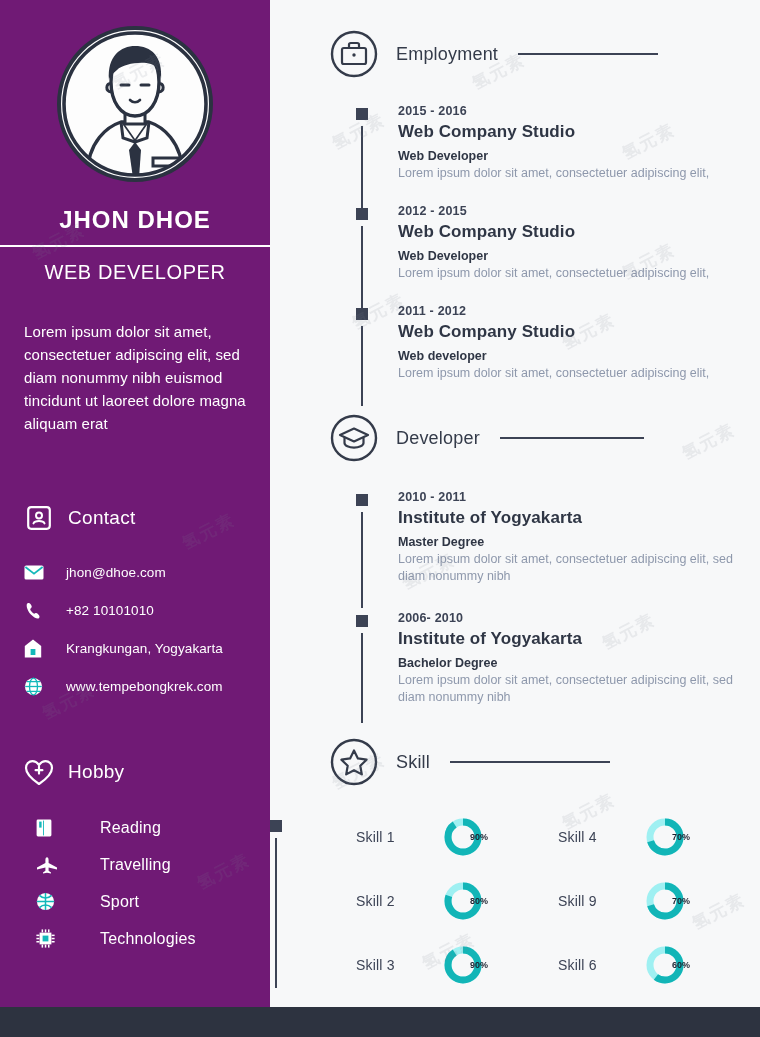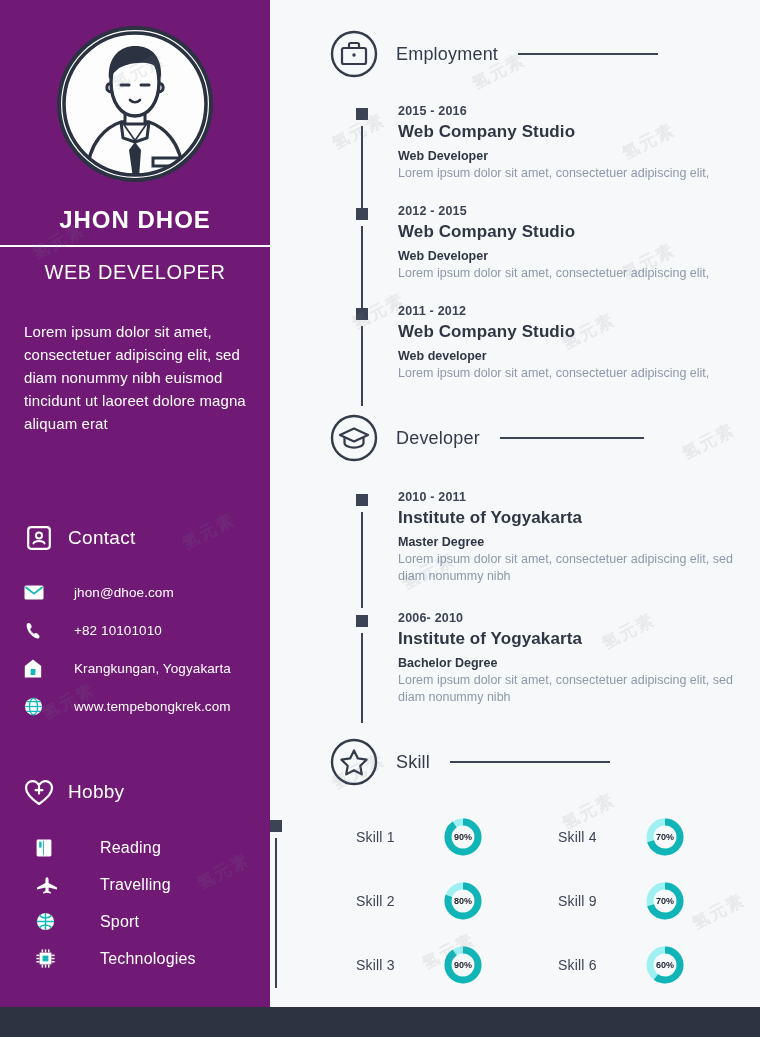--- a/index.html
+++ b/index.html
@@ -37,21 +37,21 @@
   .side-head { display:flex; align-items:center; gap:14px; }
   .side-head .sh-icon { width:30px; height:30px; display:flex; align-items:center; justify-content:center; flex:0 0 30px; }
   .side-head .sh-title { font-size:19px; font-weight:normal; letter-spacing:.3px; }
 
   .profile-text {
     margin-top:18px; font-size:15px; line-height:23px; color:#ffffff;
     letter-spacing:.1px;
   }
 
   .contact-list { margin-top:20px; }
-  .contact-row { display:flex; align-items:center; gap:8px; height:38px;text-align:center; }
+  .contact-row { display:flex; align-items:center; gap:0; height:38px;text-align:center; }
   .contact-row .c-icon { width:42px; flex:0 0 42px; display:flex; align-items:center; justify-content:flex-start; }
   .contact-row .c-text { font-size:13.5px; color:#ffffff; letter-spacing:.1px; }
 
   .hobby-list { margin-top:22px; }
   .hobby-row { display:flex; align-items:center; height:37px;padding-left:12px; }
   .hobby-row .h-icon { width:64px; flex:0 0 64px; display:flex; align-items:center; justify-content:flex-start; }
   .hobby-row .h-text { font-size:16px; color:#ffffff; letter-spacing:.2px; }
 
   
   #main {
@@ -77,21 +77,21 @@
   
   .skill-area { position:relative; padding-left:86px; }
   .skill-marker { position:absolute; left:0; top:4px; width:12px; height:12px; background:#3c4355; }
   .skill-line { position:absolute; left:5px; top:22px; width:2px; background:#3c4355; }
   .skill-grid { display:grid; grid-template-columns:1fr 1fr; row-gap:22px; }
   .skill-cell { display:flex; align-items:center; }
   .skill-label { font-size:14px; color:#3c4355; width:86px; letter-spacing:.2px; }
   .donut { position:relative; width:42px; height:42px; }
   .donut svg { display:block; }
   .donut .pct {
-    position:absolute; left:0; top:0; width:42px; height:42px;
+    position:absolute; left:16px; top:0; width:42px; height:42px;
     display:flex; align-items:center; justify-content:center;
     font-size:9px; font-weight:bold; color:#1b2230;
   }
 
   
   #footer { position:absolute; left:0; top:1007px; width:760px; height:30px; background:#2d3340; }
 
   
   .wm {
     position:absolute; color:rgba(120,130,145,.13); font-size:17px;
@@ -146,21 +146,21 @@
     </div>
 
     <div class="name">JHON DHOE</div>
     <div class="name-divider"></div>
     <div class="role">WEB DEVELOPER</div>
 
     <div class="side-section">
       <div class="profile-text">Lorem ipsum dolor sit amet, consectetuer adipiscing elit, sed diam nonummy nibh euismod tincidunt ut laoreet dolore magna aliquam erat</div>
     </div>
 
-    <div class="side-section" style="margin-top:88px;">
+    <div class="side-section" style="margin-top:68px;">
       <div class="side-head">
         <span class="sh-icon">
           <svg width="26" height="26" viewBox="0 0 26 26">
             <rect x="2.2" y="2.2" width="21.6" height="21.6" rx="3" fill="none" stroke="#fff" stroke-width="2.2"></rect>
             <circle cx="13" cy="10.5" r="3" fill="none" stroke="#fff" stroke-width="2"></circle>
             <path d="M7.5 18.4 C9 15.3 17 15.3 18.5 18.4" fill="none" stroke="#fff" stroke-width="2" stroke-linecap="round"></path>
           </svg>
         </span>
         <span class="sh-title">Contact</span>
       </div>

